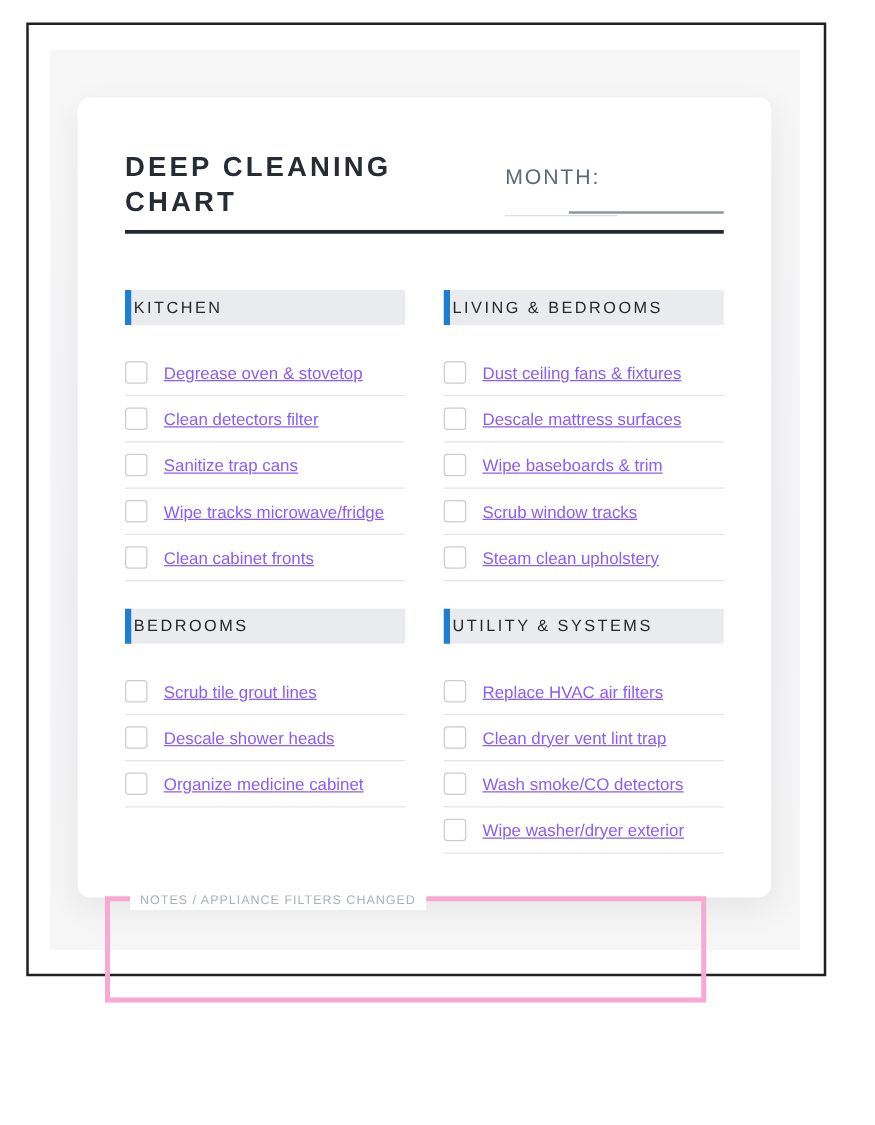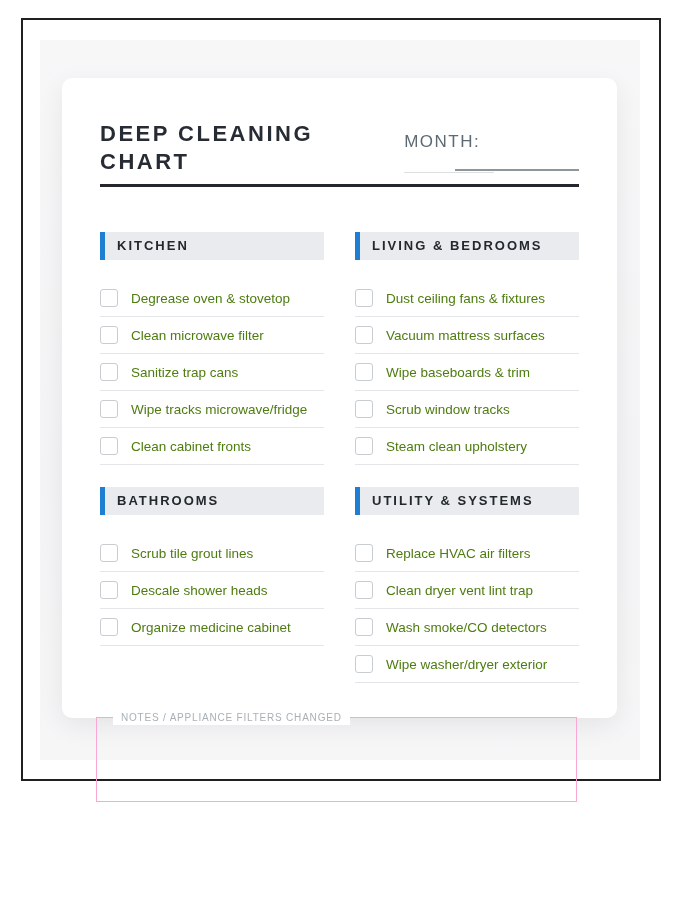--- a/index.html
+++ b/index.html
@@ -53,41 +53,41 @@
 
   .rule { height: 3px; background: #24272b; margin-top: 8px; }
 
   .grid { display: flex; gap: 31px; margin-top: 45px; }
   .col { width: 225px; }
 
   .section-header {
     height: 28px; line-height: 28px;
     background: #e9ebee;
     border-left: 5px solid #1e7fd2;
-    padding-left: 12px;
-    font-size: 13px; font-weight: bold; letter-spacing: 2px; color: #23282d;
+    padding-left: 2px;
+    font-size: 13px; font-weight: normal; letter-spacing: 2px; color: #23282d;
     white-space: nowrap; overflow: hidden;
   }
   .section + .section-header, .section-header.second { margin-top: 22px; }
   .tasks { list-style: none; margin-top: 20px; }
   .task {
     height: 37px; display: flex; align-items: center; gap: 13px;
     border-bottom: 1px solid #e3e5e8;
   }
   .box {
     width: 18px; height: 18px; flex: 0 0 18px;
     border: 1px solid #c8cdd2; border-radius: 3px; background: #ffffff;
   }
-  .task-label { font-size: 13.5px; color: #4d7c0f; white-space: nowrap; }
+  .task-label { font-size: 13.5px; color: #8b5cf6; white-space: nowrap; text-decoration: underline; }
 
   
   .notes {
-    position: absolute; left: 96px; top: 717px;
+    position: absolute; left: 84px; top: 717px;
     width: 481px; height: 85px;
-    border: 1px solid #f9a8d4;
+    border: 4px solid #f9a8d4;
     background: transparent;
     z-index: 5;
   }
   .notes-label {
     position: absolute; top: -8px; left: 16px;
     background: #ffffff; padding: 2px 8px;
     font-size: 10px; letter-spacing: 0.8px; color: #aab0b5;
     white-space: nowrap;
   }
 </style>
@@ -120,39 +120,39 @@
 
         <div class="section">
           <div class="section-header">KITCHEN</div>
           <ul class="tasks">
             <li class="task">
               <span class="box"></span>
               <span class="task-label">Degrease oven &amp; stovetop</span>
             </li>
             <li class="task">
               <span class="box"></span>
-              <span class="task-label">Clean microwave filter</span>
+              <span class="task-label">Clean detectors filter</span>
             </li>
             <li class="task">
               <span class="box"></span>
               <span class="task-label">Sanitize trap cans</span>
             </li>
             <li class="task">
               <span class="box"></span>
               <span class="task-label">Wipe tracks microwave/fridge</span>
             </li>
             <li class="task">
               <span class="box"></span>
               <span class="task-label">Clean cabinet fronts</span>
             </li>
           </ul>
         </div>
 
         <div class="section">
-          <div class="section-header second">BATHROOMS</div>
+          <div class="section-header second">BEDROOMS</div>
           <ul class="tasks">
             <li class="task">
               <span class="box"></span>
               <span class="task-label">Scrub tile grout lines</span>
             </li>
             <li class="task">
               <span class="box"></span>
               <span class="task-label">Descale shower heads</span>
             </li>
             <li class="task">
@@ -168,21 +168,21 @@
 
         <div class="section">
           <div class="section-header">LIVING &amp; BEDROOMS</div>
           <ul class="tasks">
             <li class="task">
               <span class="box"></span>
               <span class="task-label">Dust ceiling fans &amp; fixtures</span>
             </li>
             <li class="task">
               <span class="box"></span>
-              <span class="task-label">Vacuum mattress surfaces</span>
+              <span class="task-label">Descale mattress surfaces</span>
             </li>
             <li class="task">
               <span class="box"></span>
               <span class="task-label">Wipe baseboards &amp; trim</span>
             </li>
             <li class="task">
               <span class="box"></span>
               <span class="task-label">Scrub window tracks</span>
             </li>
             <li class="task">

